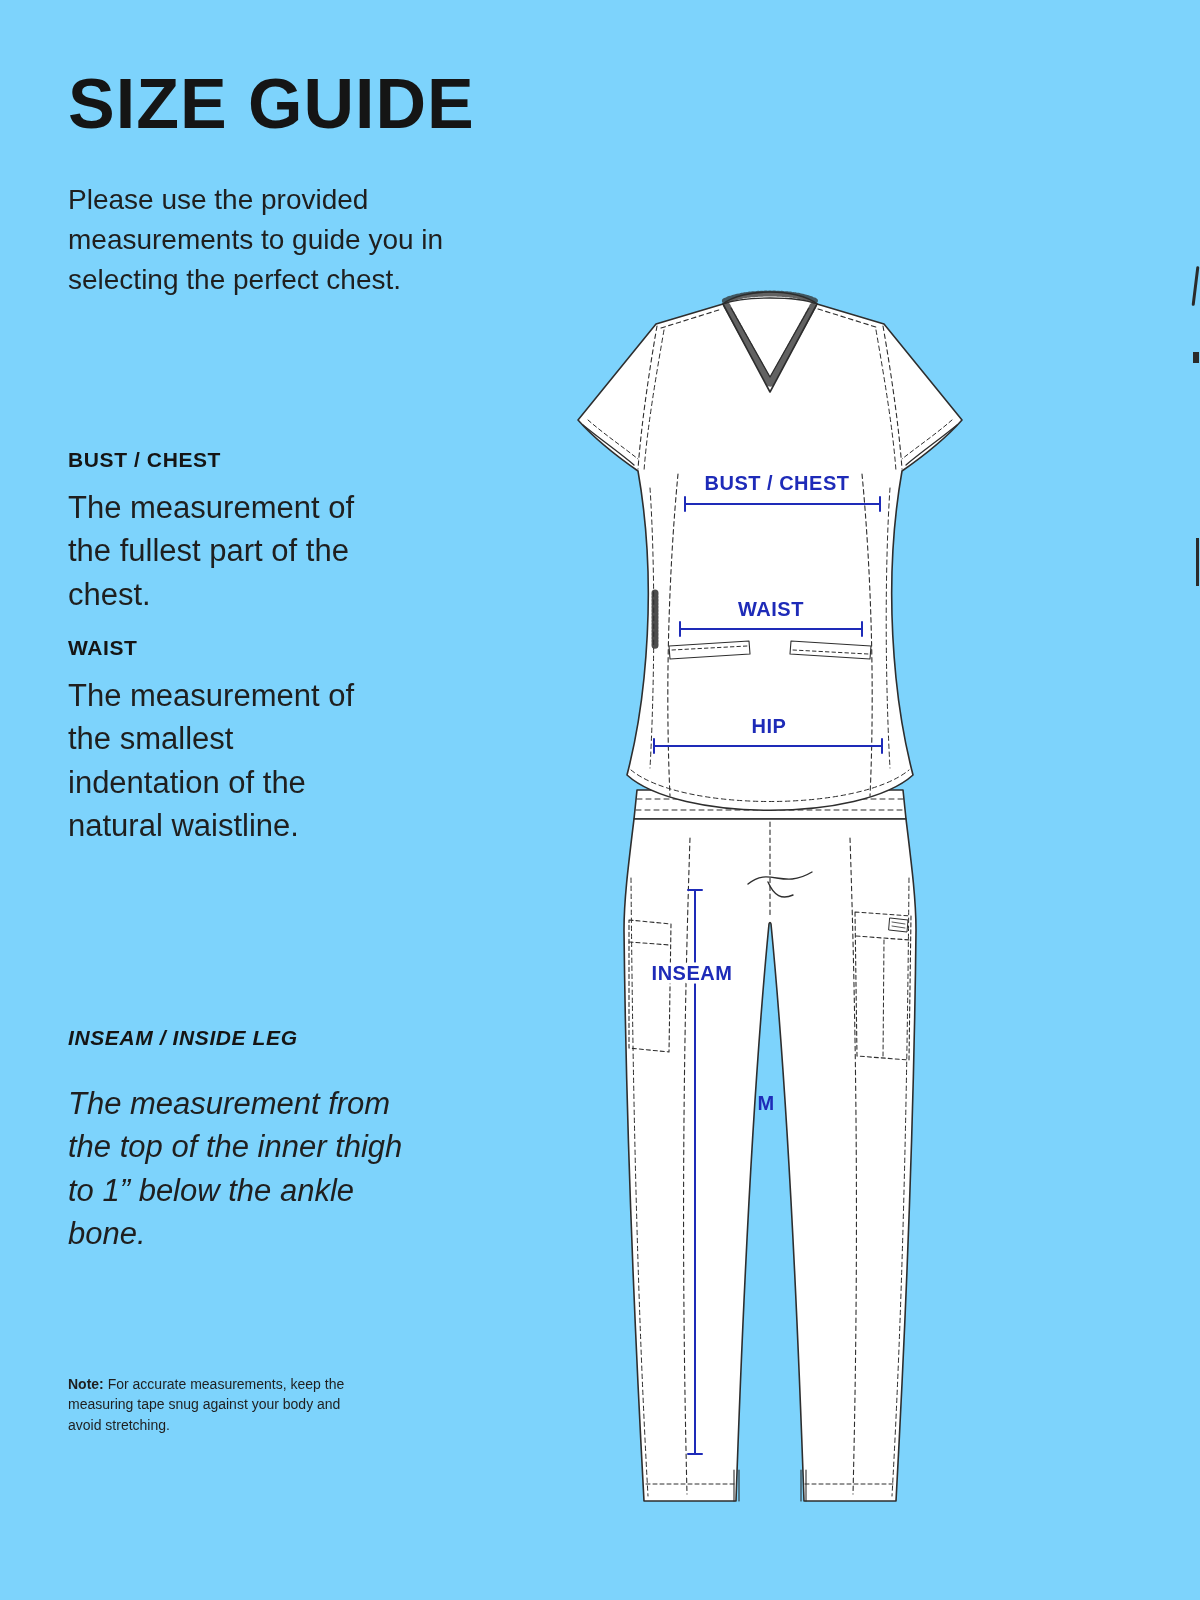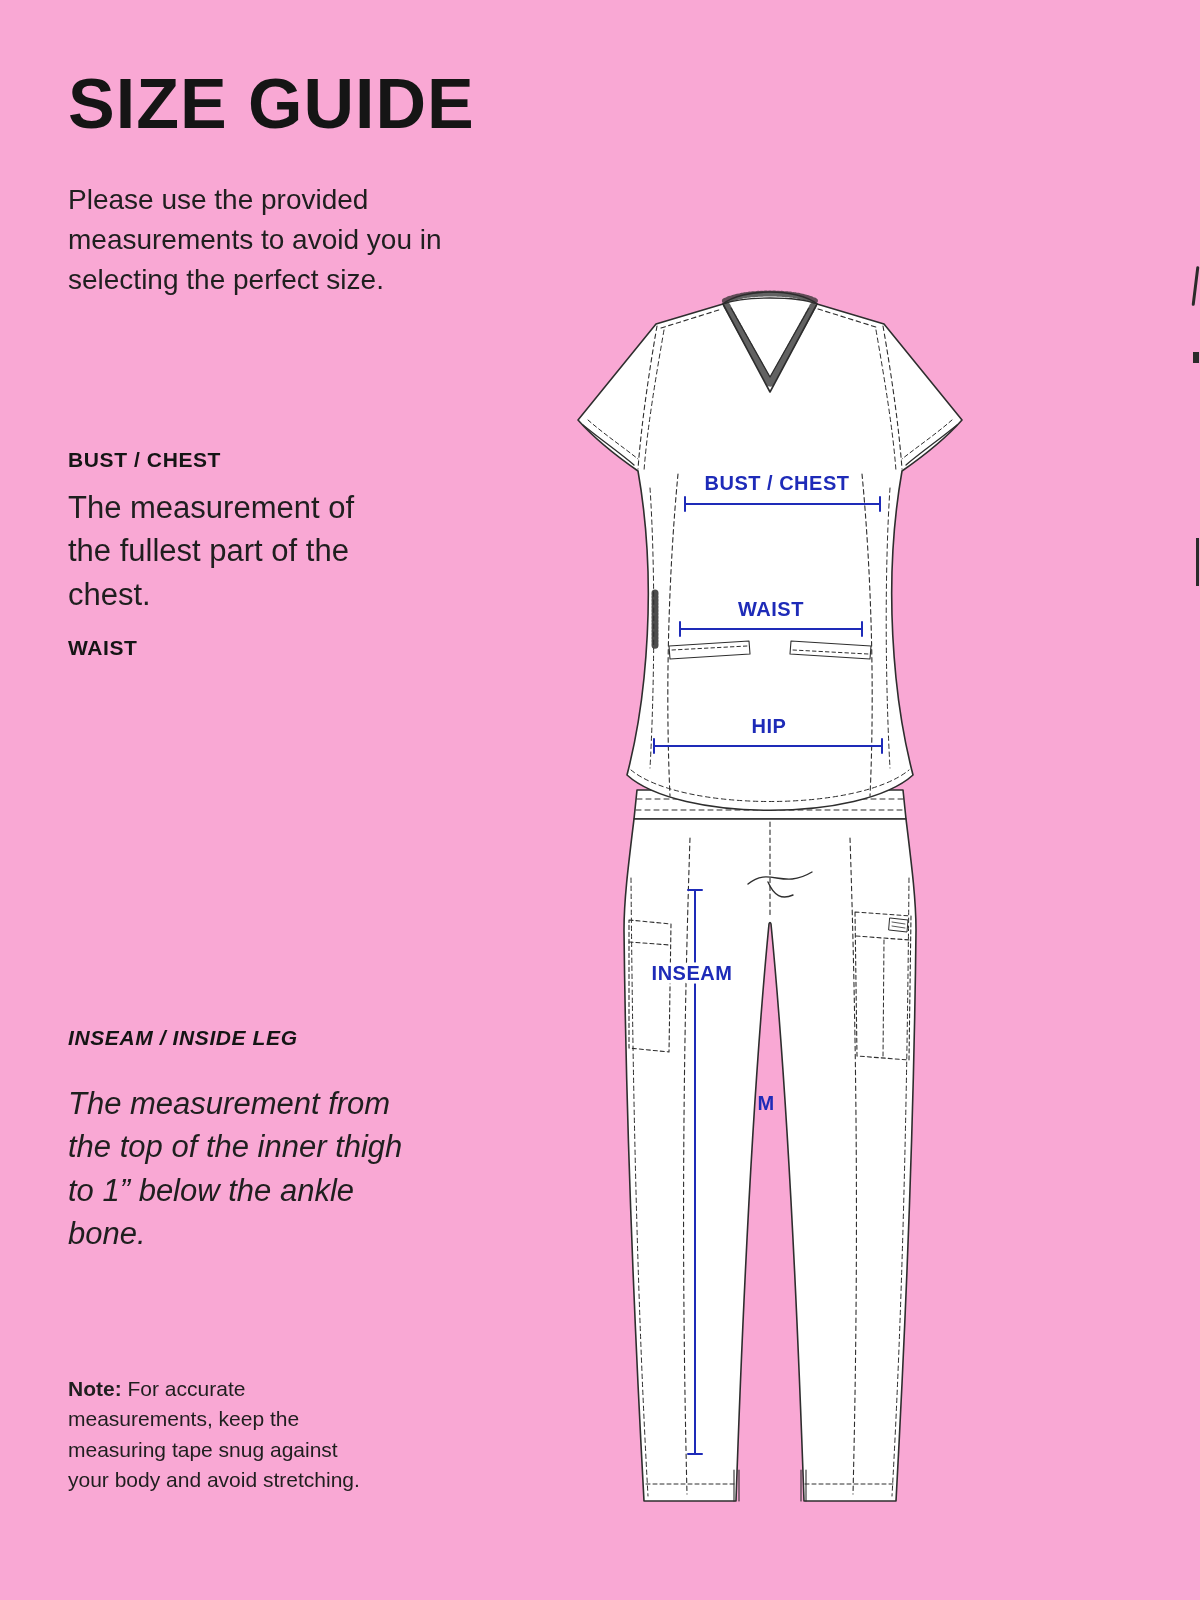--- a/index.html
+++ b/index.html
@@ -3,21 +3,21 @@
 <meta charset="utf-8">
 <style>
   * { margin:0; padding:0; box-sizing:border-box; }
   :root { --accent:#1e2bb8; --line:#2e2e2e; }
   html,body { background:#ffffff; }
   body {
     width:1200px; height:1600px;
     font-family:"Liberation Sans","DejaVu Sans",sans-serif;
     color:#1f1f1f;
   }
-  .page { position:relative; width:1200px; height:1600px; background:#f9a8d4; overflow:hidden; }
+  .page { position:relative; width:1200px; height:1600px; background:#7dd3fc; overflow:hidden; }
 
   .title {
     position:absolute; left:68px; top:68px;
     font-size:70px; font-weight:bold; letter-spacing:1px; color:#151515;
     line-height:1.05; white-space:nowrap;
   }
   .intro {
     position:absolute; left:68px; top:180px; width:448px;
     font-size:28px; line-height:1.42; color:#1f1f1f;
   }
@@ -25,21 +25,21 @@
   .section { position:absolute; left:68px; }
   .section h3 { font-size:21px; font-weight:bold; letter-spacing:.6px; color:#151515; }
   .section p { margin-top:14px; font-size:31px; line-height:1.4; color:#1f1f1f; }
   #sec-bust   { top:448px; } #sec-bust p   { width:288px; }
   #sec-waist  { top:636px; } #sec-waist p  { width:308px; }
   #sec-hips   { top:822px; } #sec-hips p   { width:388px; }
   #sec-inseam { top:1026px;font-style:italic;} #sec-inseam p { width:362px;margin-top:32px; }
 
   .note {
     position:absolute; left:68px; top:1374px; width:305px;
-    font-size:21px; line-height:1.45; color:#1f1f1f;
+    font-size:14px; line-height:1.45; color:#1f1f1f;
   }
   .note strong { font-weight:bold; }
 
   .diagram { position:absolute; left:530px; top:278px; width:530px; height:1270px; }
   .sketch path, .sketch line { stroke:var(--line,#2e2e2e); }
   .measure line, .measure path { stroke:var(--accent,#1e2bb8); }
   .mlabel {
     fill:var(--accent,#1e2bb8);
     font-family:"Liberation Sans","DejaVu Sans",sans-serif;
     font-weight:bold; font-size:20px; letter-spacing:.5px;
@@ -50,29 +50,30 @@
   .edge-mark.m2 { left:1193px; top:352px; width:6px; height:11px; }
   .edge-mark.m3 { left:1196px; top:538px; width:3px; height:48px; }
 </style>
 </head>
 <body>
 
 <div class="page">
 
   <h1 class="title">SIZE GUIDE</h1>
 
-  <p class="intro">Please use the provided measurements to avoid you in selecting the perfect size.</p>
+  <p class="intro">Please use the provided measurements to guide you in selecting the perfect chest.</p>
 
   <div class="section" id="sec-bust">
     <h3>BUST / CHEST</h3>
     <p>The measurement of the fullest part of the chest.</p>
   </div>
 
   <div class="section" id="sec-waist">
     <h3>WAIST</h3>
+    <p>The measurement of the smallest indentation of the natural waistline.</p>
   </div>
 
 
   <div class="section" id="sec-inseam">
     <h3>INSEAM / INSIDE LEG</h3>
     <p>The measurement from the top of the inner thigh to 1” below the ankle bone.</p>
   </div>
 
   <p class="note">
     <strong>Note:</strong>

